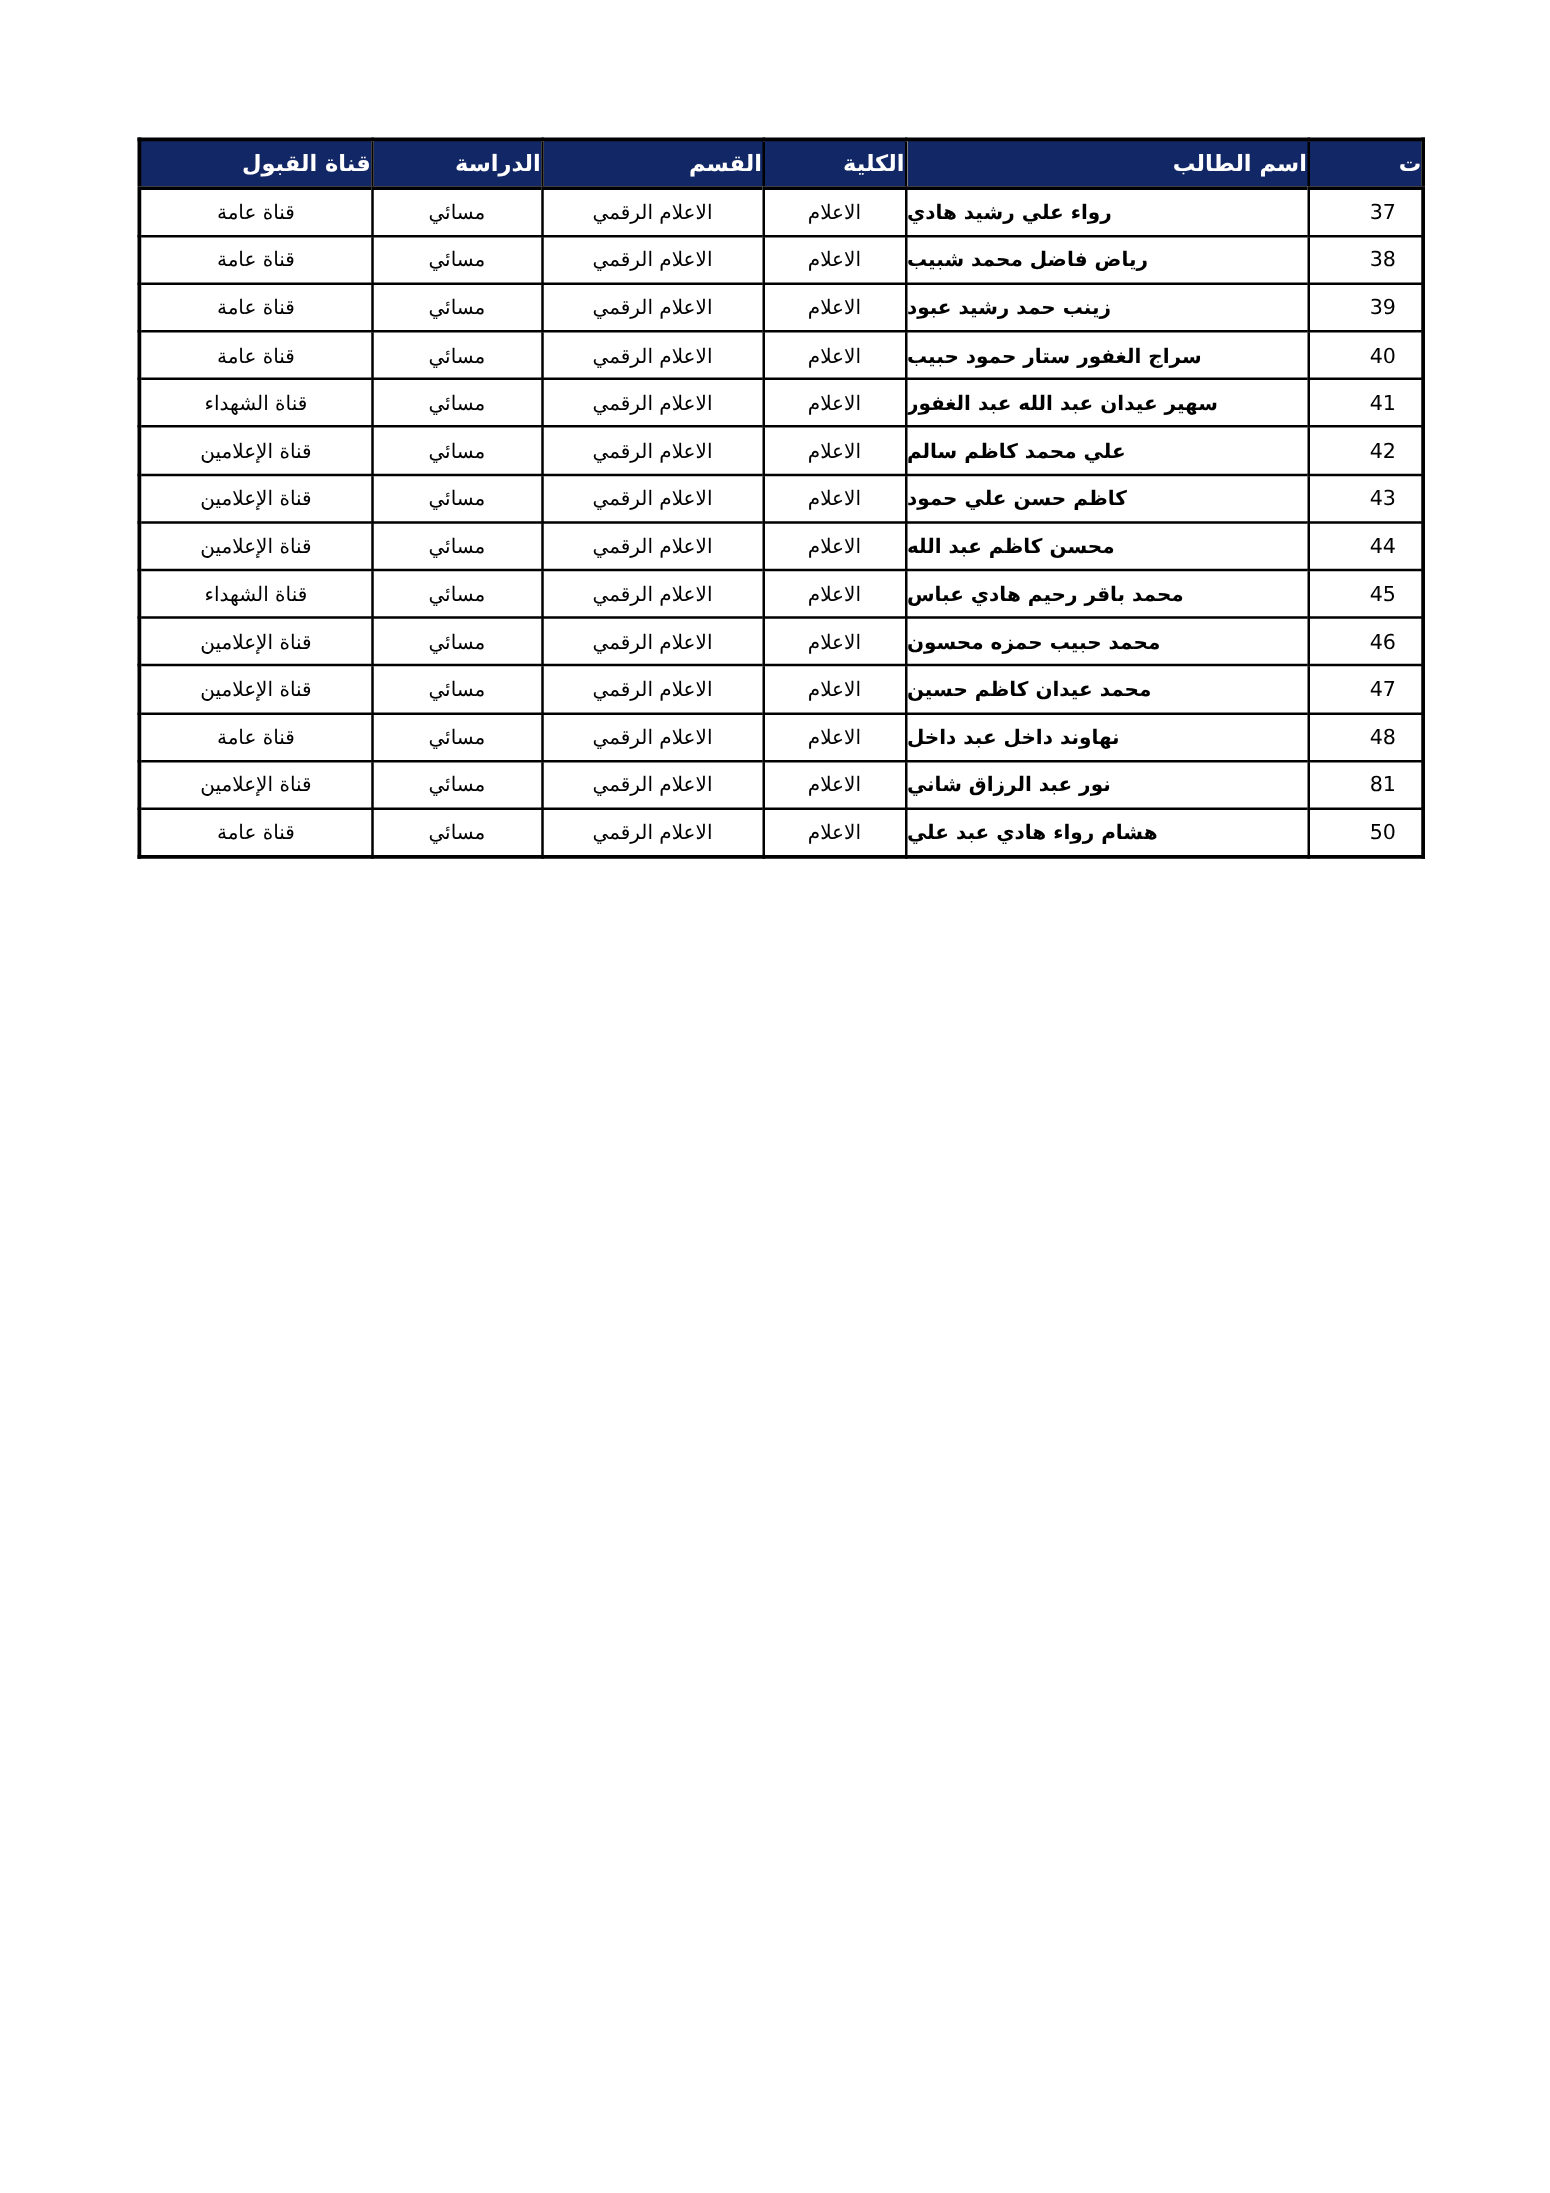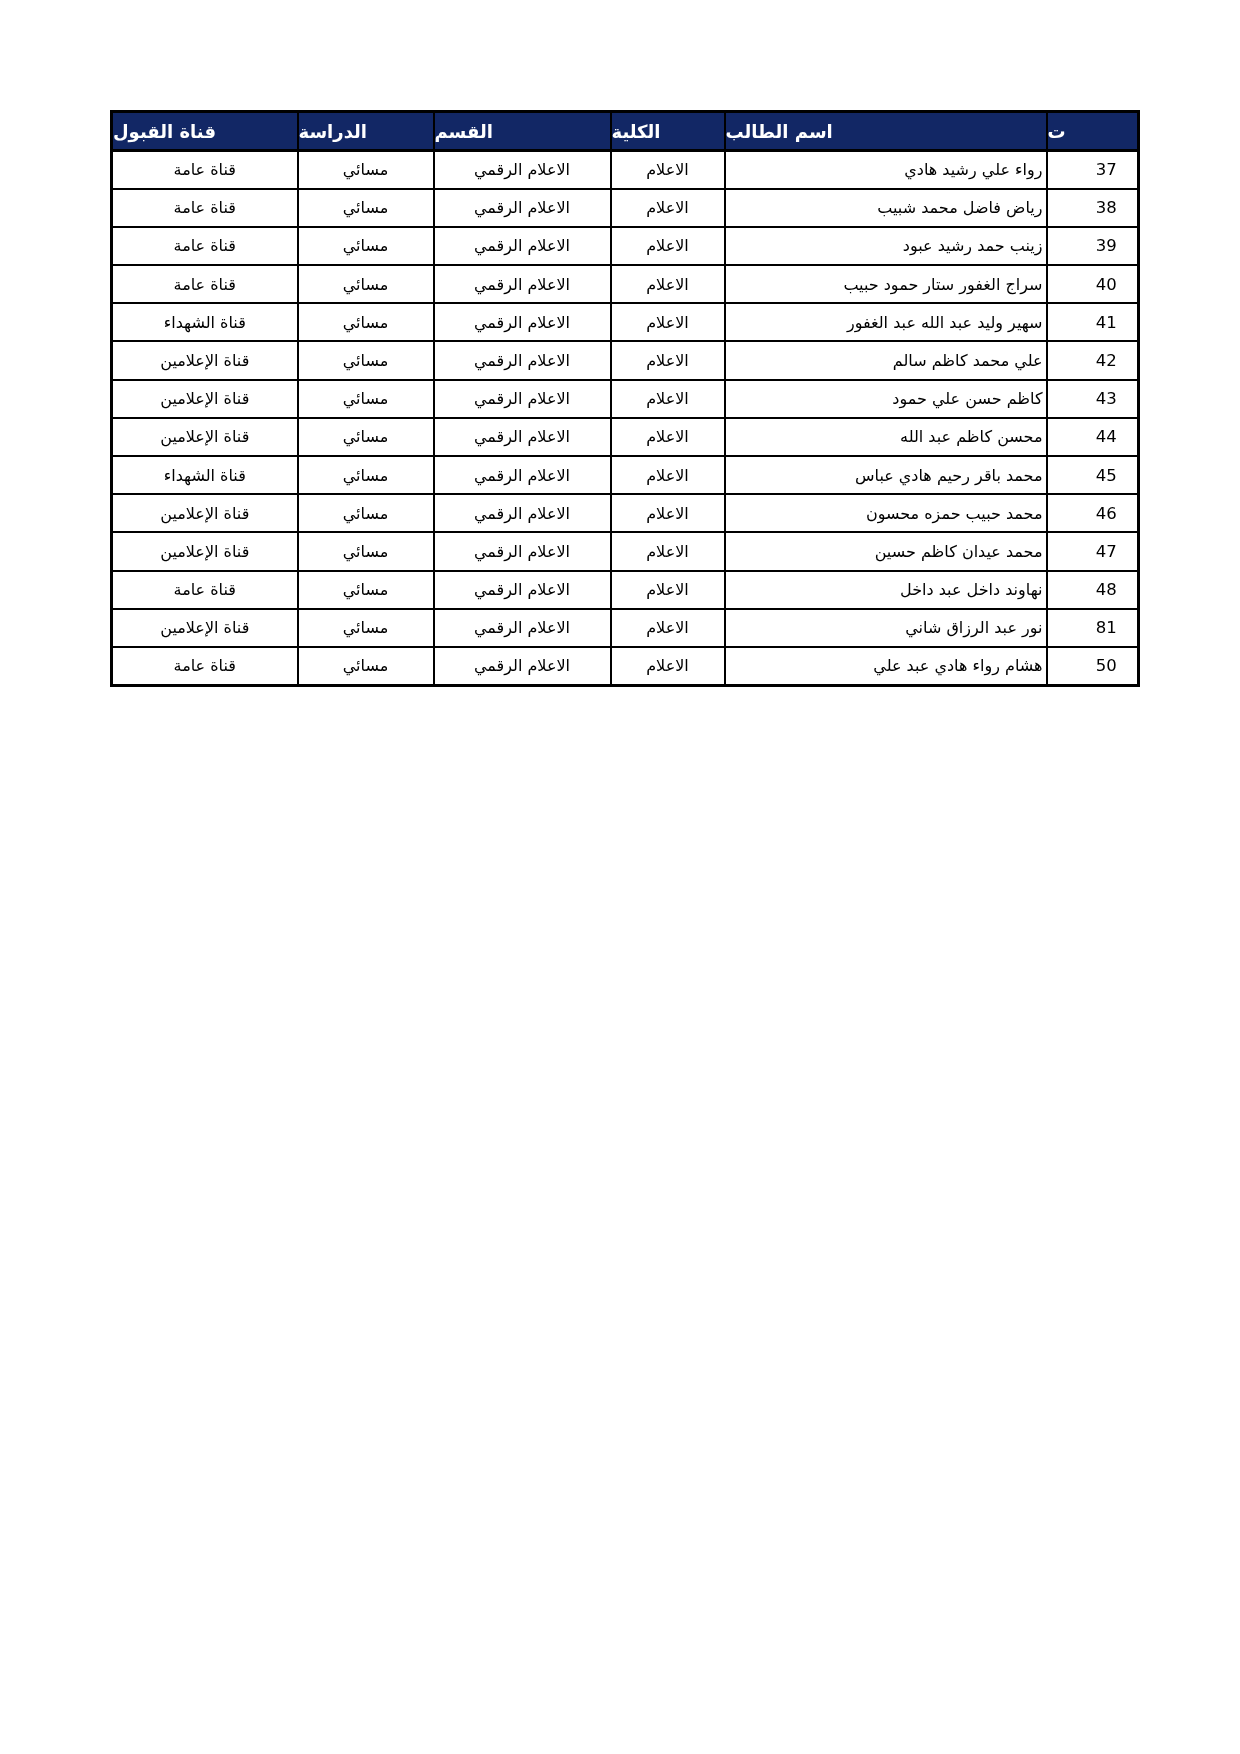--- a/index.html
+++ b/index.html
@@ -33,36 +33,37 @@
     white-space: nowrap;
   }
   table.students thead tr {
     height: 39px;
   }
   table.students th {
     background: var(--header-bg, #122765);
     color: var(--header-fg, #ffffff);
     font-size: 18px;
     font-weight: bold;
-    text-align: left;
+    text-align: right;
     vertical-align: middle;
     border-bottom-width: 3px;
   }
   table.students tbody tr {
     height: 38.2px;
   }
   table.students td {
     color: #000000;
     font-size: 16px;
     text-align: center;
     vertical-align: middle;
   }
   table.students td.cell-name {
-    text-align: right;
+    text-align: left;
     padding-right: 3px;
+    font-weight: bold;
   }
   table.students td.cell-no {
     font-size: 16.5px;
     padding-left: 28px;
   }
 </style>
 </head>
 <body>
 
 <div class="page">
@@ -113,21 +114,21 @@
         <tr>
           <td class="cell-no">40</td>
           <td class="cell-name">سراج الغفور ستار حمود حبيب</td>
           <td class="cell-college">الاعلام</td>
           <td class="cell-dept">الاعلام الرقمي</td>
           <td class="cell-study">مسائي</td>
           <td class="cell-channel">قناة عامة</td>
         </tr>
         <tr>
           <td class="cell-no">41</td>
-          <td class="cell-name">سهير وليد عبد الله عبد الغفور</td>
+          <td class="cell-name">سهير عيدان عبد الله عبد الغفور</td>
           <td class="cell-college">الاعلام</td>
           <td class="cell-dept">الاعلام الرقمي</td>
           <td class="cell-study">مسائي</td>
           <td class="cell-channel">قناة الشهداء</td>
         </tr>
         <tr>
           <td class="cell-no">42</td>
           <td class="cell-name">علي محمد كاظم سالم</td>
           <td class="cell-college">الاعلام</td>
           <td class="cell-dept">الاعلام الرقمي</td>

